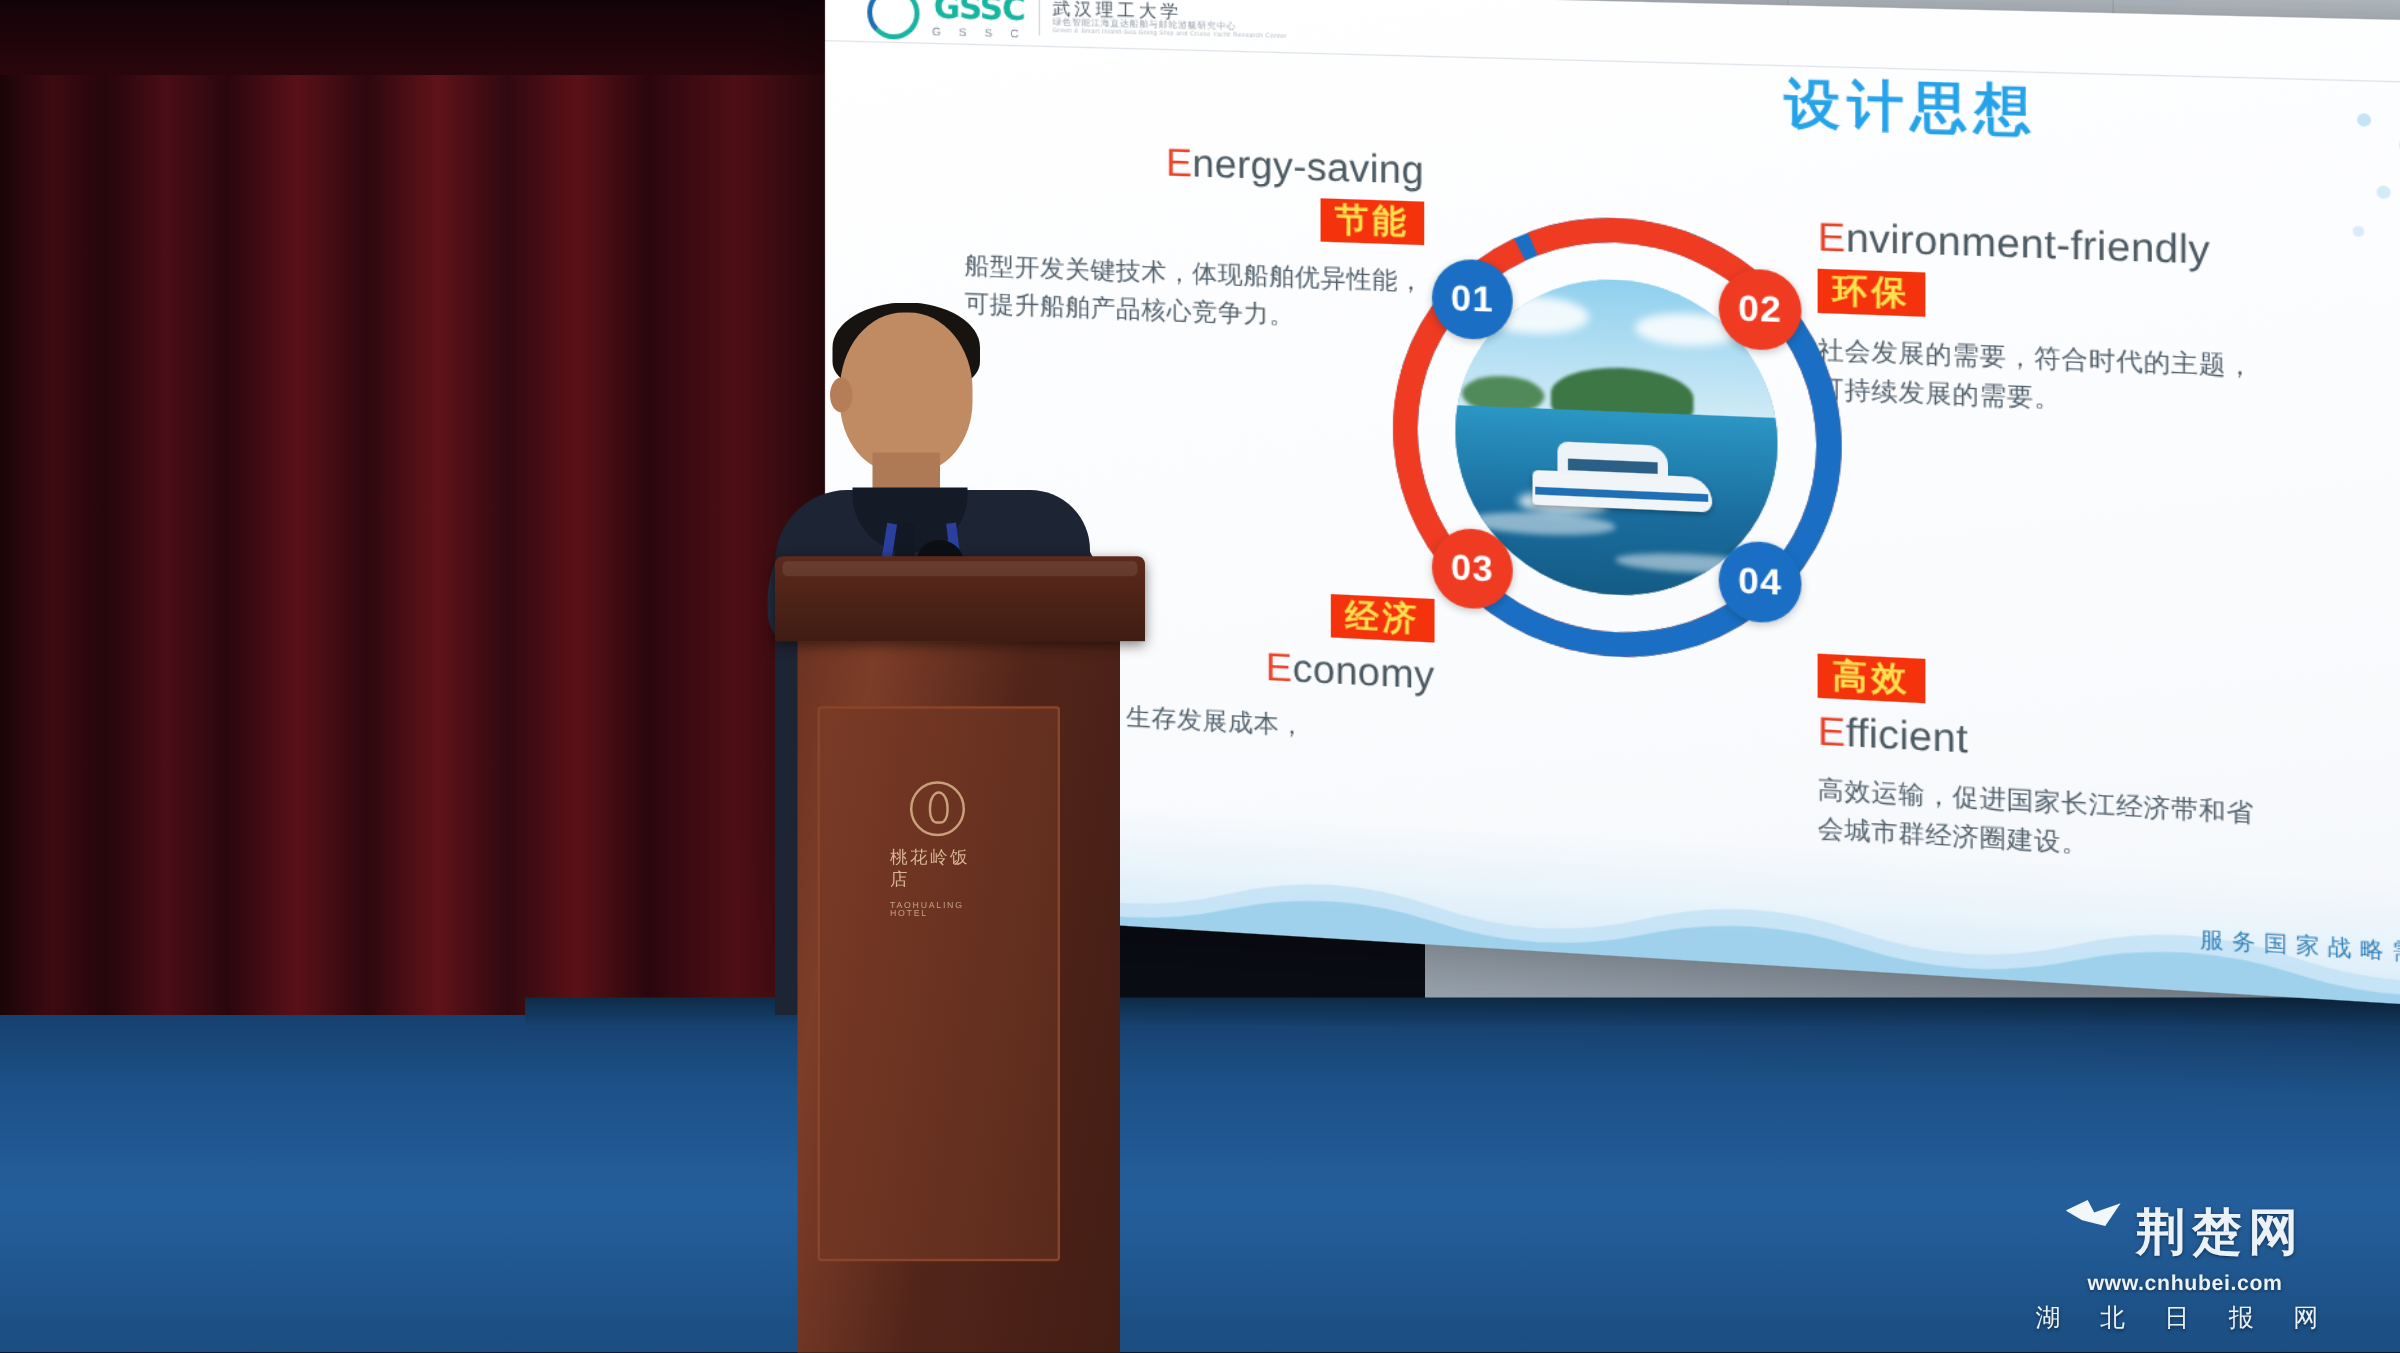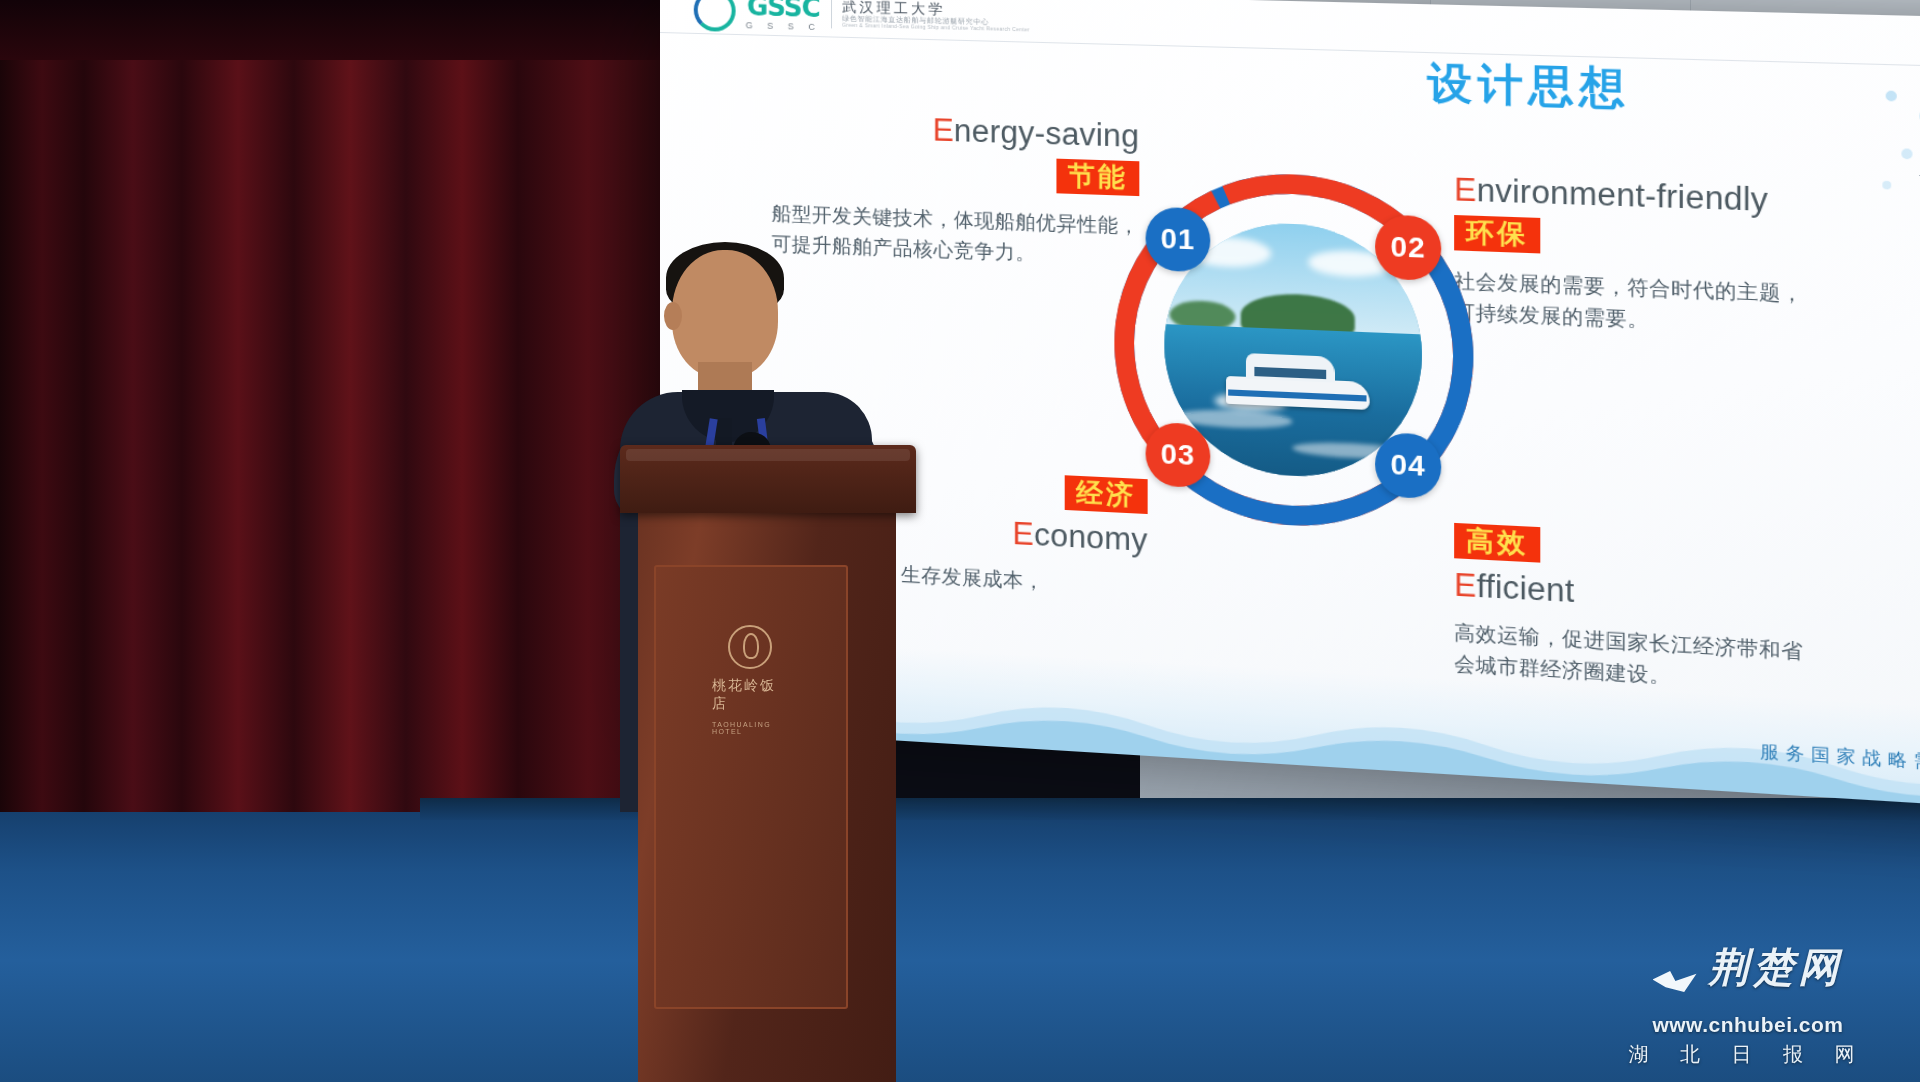--- a/index.html
+++ b/index.html
@@ -111,24 +111,24 @@
   .pod-body{position:absolute;left:18px;top:62px;width:258px;height:575px;background:linear-gradient(100deg,#6b3322 0%,#7d3d28 18%,#52251a 52%,#431d14 100%);}
   .pod-panel{position:absolute;left:34px;top:120px;width:190px;height:440px;background:linear-gradient(100deg,#7a3b26,#5a2a1c);border:2px solid #8a4429;border-radius:3px;}
   .pod-emblem{position:absolute;left:92px;top:180px;width:76px;height:110px;display:flex;flex-direction:column;align-items:center;justify-content:center;gap:8px;}
   .em-flower{width:40px;height:40px;border-radius:50%;border:2px solid #c9a07a;position:relative;}
   .em-flower:before{content:"";position:absolute;left:13px;top:6px;width:12px;height:22px;border:2px solid #c9a07a;border-radius:50% 50% 40% 40%;}
   .em-cn{font-size:14px;color:#d8b694;letter-spacing:2px;}
   .em-en{font-size:7px;color:#c6a182;letter-spacing:1.4px;}
 
   
   .wm{position:absolute;right:22px;bottom:14px;width:300px;text-align:center;color:#eaf2f8;}
-  .wm-row{display:flex;align-items:flex-end;justify-content:center;gap:12px;font-style:italic;}
+  .wm-row{display:flex;align-items:flex-start;justify-content:center;gap:12px;}
   .wm-bird{width:44px;height:26px;background:#f2f7fb;clip-path:polygon(0 40%,40% 8%,52% 46%,100% 18%,72% 88%,30% 70%);}
   .wm-cn{font-size:40px;font-weight:700;letter-spacing:5px;text-shadow:0 1px 3px rgba(0,0,0,.5);font-family:"DejaVu Sans",sans-serif;}
-  .wm-url{font-size:21px;font-weight:700;letter-spacing:.5px;margin-top:18px;text-shadow:0 1px 3px rgba(0,0,0,.5);}
+  .wm-url{font-size:17px;font-weight:700;letter-spacing:.5px;margin-top:4px;text-shadow:0 1px 3px rgba(0,0,0,.5);}
   .wm-sub{font-size:20px;letter-spacing:13px;margin-top:4px;text-shadow:0 1px 3px rgba(0,0,0,.5);}
 
   .ceiling-panel{position:absolute;background:#cdd5dd;border:1px solid #b6c0c9;}
 </style>
 </head>
 <body>
 
 <div class="stage">
 
   <div class="wall-r"></div>

